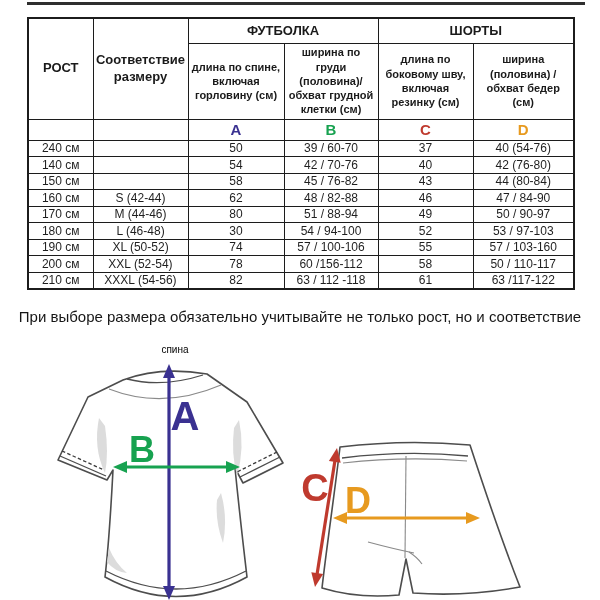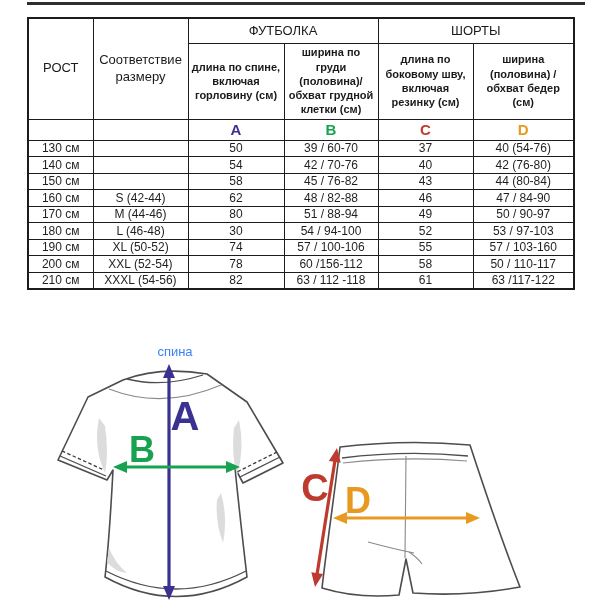--- a/index.html
+++ b/index.html
@@ -13,41 +13,41 @@
   table.size-table{
     position:absolute;left:27px;top:17px;width:546px;
     border-collapse:collapse;table-layout:fixed;
     border:2px solid #1c1c1c;
   }
   .size-table th,.size-table td{
     border:1.5px solid #1c1c1c;text-align:center;vertical-align:middle;
     padding:0 2px;overflow:hidden;
   }
   .size-table thead tr.group-row{height:25px;}
-  .size-table thead tr.group-row th{font-size:13px;font-weight:normal;}
+  .size-table thead tr.group-row th{font-size:13px;font-weight:bold;}
   .size-table thead tr.desc-row{height:76px;}
   .size-table th.desc{font-size:11px;font-weight:bold;line-height:1.3;overflow-wrap:break-word;}
   .size-table th.side{font-size:13px;font-weight:bold;line-height:1.3;}
   .size-table tr.letters-row{height:21px;}
   .size-table tr.letters-row td{font-size:15px;font-weight:bold;line-height:1;}
   .letter-a{color:#3a3191;}
   .letter-b{color:#17a250;}
   .letter-c{color:#bf3a2e;}
   .letter-d{color:#e79a1f;}
   .size-table tbody tr{height:16.5px;}
   .size-table tbody td{font-size:12px;line-height:1;color:#1f1f1f;}
 
   
   .note{
     position:absolute;left:0;top:306px;width:600px;text-align:center;
     font-size:15px;line-height:1.45;color:#161616;
   }
 
   
-  .back-label{position:absolute;left:140px;top:344px;width:70px;text-align:center;font-size:13px;color:#3b82f6;}
+  .back-label{position:absolute;left:140px;top:344px;width:70px;text-align:center;font-size:10px;color:#000000;}
   svg.tshirt{position:absolute;left:35px;top:358px;}
   svg.shorts{position:absolute;left:296px;top:436px;}
   .garment{fill:#ffffff;stroke:#4d4d4d;stroke-width:1.6;stroke-linejoin:round;}
   .detail{fill:none;stroke:#4d4d4d;stroke-width:1.3;}
   .detail-light{fill:none;stroke:#8a8a8a;stroke-width:1.1;}
   .stitch{fill:none;stroke:#3a3a3a;stroke-width:1.3;stroke-dasharray:3.5 2.3;}
   .shade{fill:#dcdcdc;stroke:none;}
   .arrow-a{stroke:#3a3191;}
   .arrow-b{stroke:#17a250;}
   .arrow-c{stroke:#bf3a2e;}
@@ -90,21 +90,21 @@
       <td></td>
       <td></td>
       <td class="letter-a">A</td>
       <td class="letter-b">B</td>
       <td class="letter-c">C</td>
       <td class="letter-d">D</td>
     </tr>
   </thead>
   <tbody>
       <tr>
-        <td>130 см</td>
+        <td>240 см</td>
         <td></td>
         <td>50</td>
         <td>39 / 60-70</td>
         <td>37</td>
         <td>40 (54-76)</td>
       </tr>
       <tr>
         <td>140 см</td>
         <td></td>
         <td>54</td>
@@ -165,21 +165,21 @@
         <td>XXXL (54-56)</td>
         <td>82</td>
         <td>63 / 112 -118</td>
         <td>61</td>
         <td>63 /117-122</td>
       </tr>
     </tbody>
 </table>
 
 <div class="note">
-  <br>
+  <span>При выборе размера обязательно учитывайте не только рост, но и соответствие</span><br>
 </div>
 
 <div class="back-label">спина</div>
 
 <svg class="tshirt" width="265" height="242" viewBox="0 0 265 242">
 
   <path class="garment" d="M 88,22 Q 125,8 172,16 L 212,44 L 248,105 L 208,125 L 200,110
        C 204,150 208,185 212,219 Q 141,258 70,219 C 74,185 76,150 78,112
        L 72,122 L 23,102 L 53,39 Z"></path>
 

